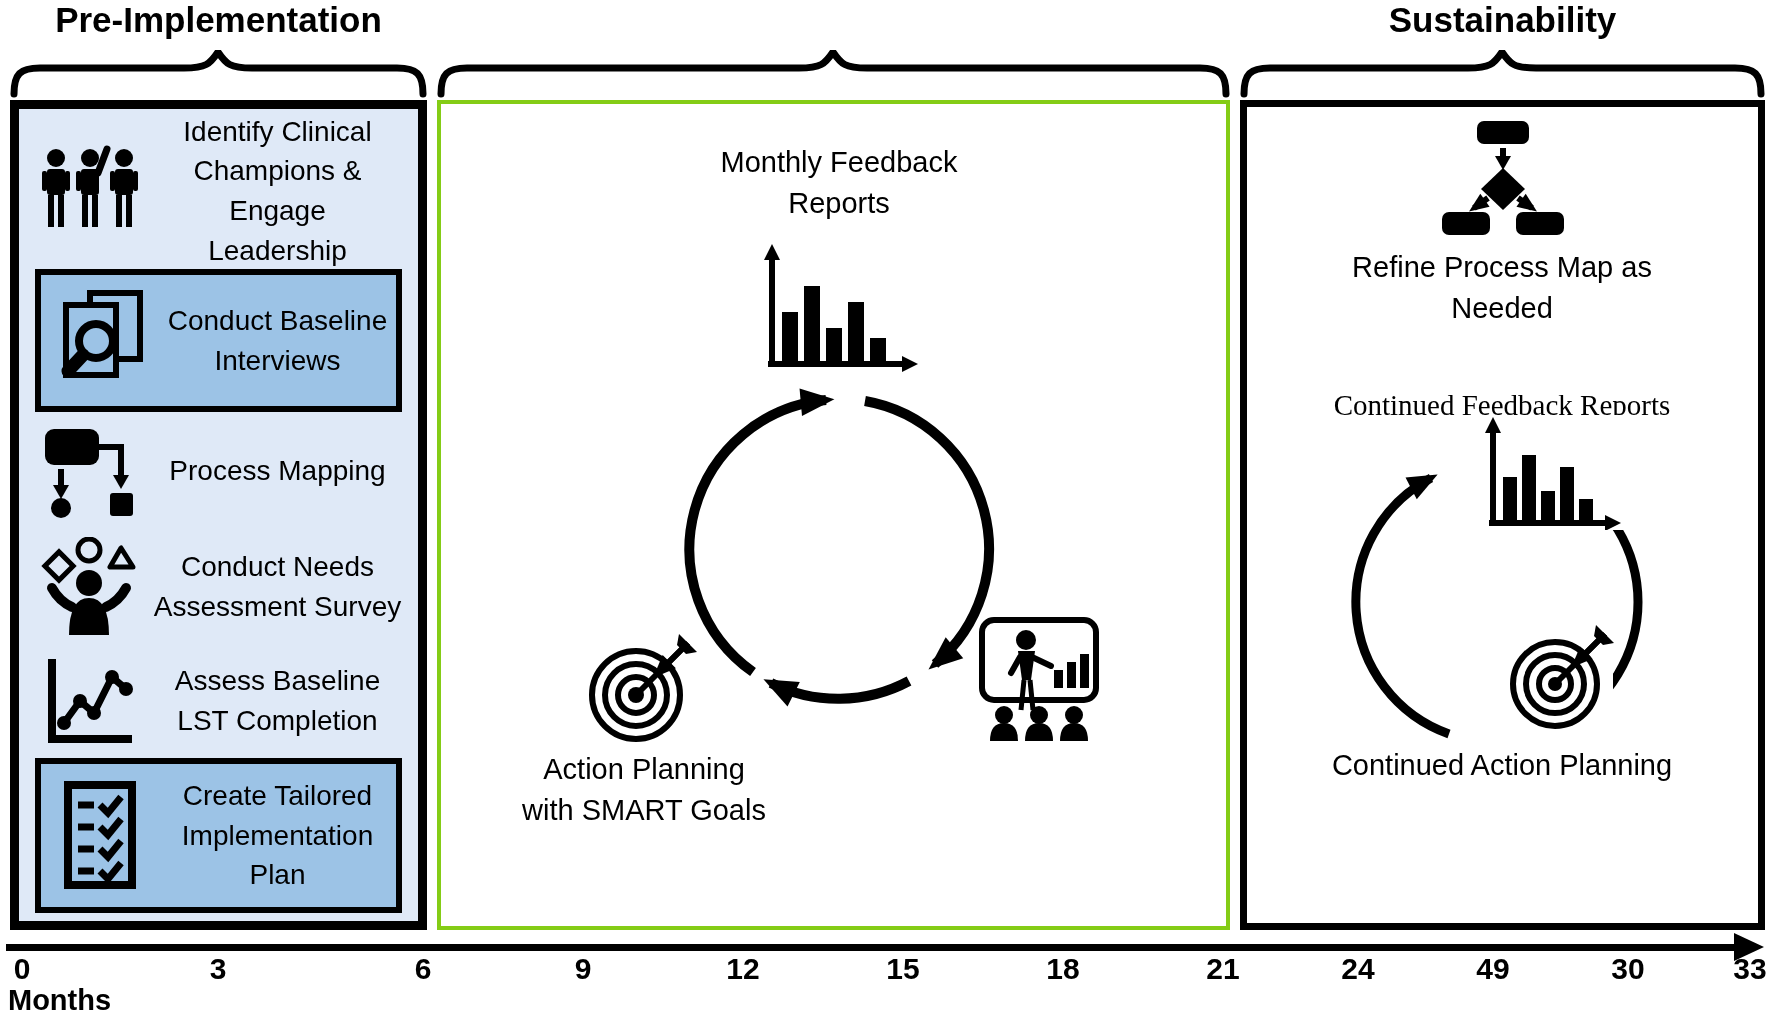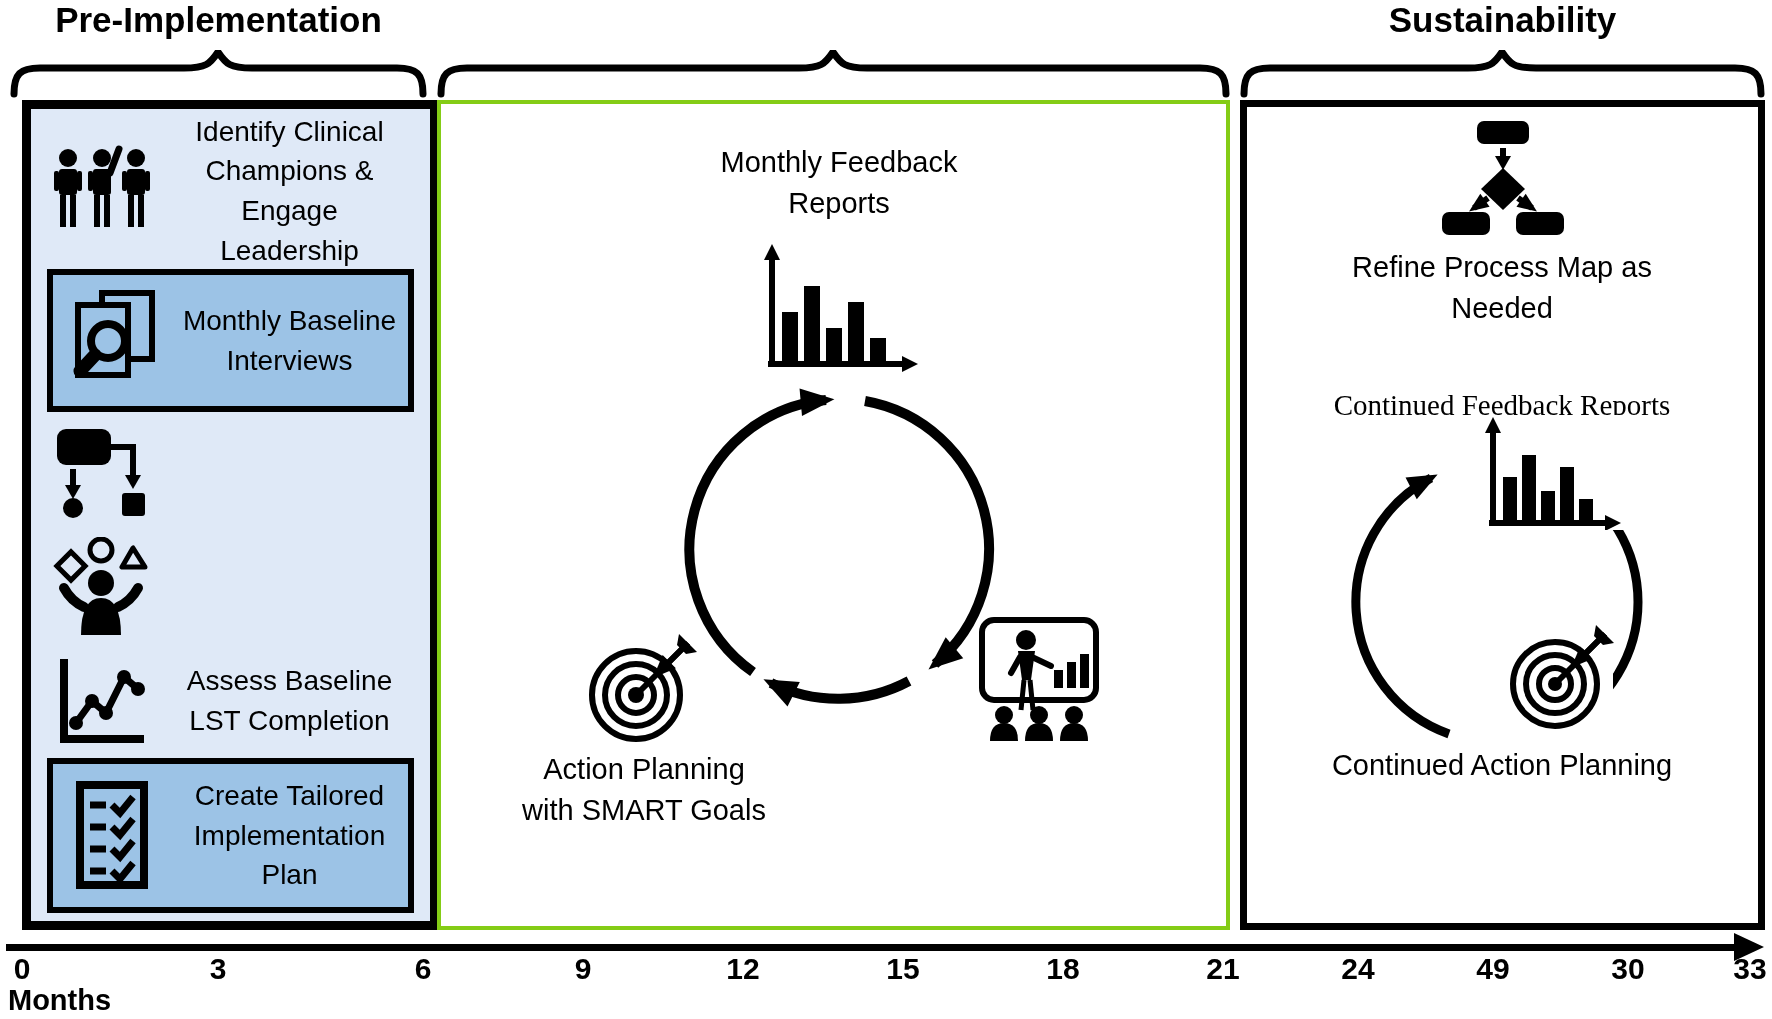--- a/index.html
+++ b/index.html
@@ -14,21 +14,21 @@
     font-family:"Liberation Sans",sans-serif;color:var(--ink);overflow:hidden;
   }
   .phase-title{
     position:absolute;top:0;text-align:center;font-size:35px;font-weight:bold;color:#000;
   }
   .brace{position:absolute;top:50px;}
   .panel{
     position:absolute;top:100px;height:830px;box-sizing:border-box;background:#fff;
   }
   .panel.pre{
-    left:22px;width:417px;border:9px solid #000;background:var(--panel-bg);
+    left:10px;width:417px;border:9px solid #000;background:var(--panel-bg);
     display:flex;flex-direction:column;padding:6px 12px;
   }
   .panel.impl{left:437px;width:793px;border:4px solid #84cc16;}
   .panel.sust{left:1240px;width:525px;border:7px solid #000;}
   .row{display:flex;align-items:center;}
   .row .icon-cell{width:118px;display:flex;justify-content:center;align-items:center;flex:none;}
   .row .txt{flex:1;text-align:center;font-size:28px;line-height:1.42;color:#000;}
   .row .txt .inner{margin:0 auto;}
   .hl-box{
     background:var(--highlight-bg);border:6px solid #000;box-sizing:border-box;margin:2px 4px;
@@ -110,50 +110,56 @@
     <div class="hl-box row r2">
       <div class="icon-cell">
         <svg width="96" height="104" viewBox="0 0 96 104">
           <rect x="38" y="4" width="50" height="66" fill="none" stroke="#000" stroke-width="6"></rect>
           <rect x="14" y="16" width="50" height="70" fill="var(--highlight-bg)" stroke="#000" stroke-width="6"></rect>
           <circle cx="44" cy="52" r="17" fill="none" stroke="#000" stroke-width="8"></circle>
           <line x1="31" y1="66" x2="16" y2="82" stroke="#000" stroke-width="13" stroke-linecap="round"></line>
         </svg>
       </div>
       <div class="txt">
-          <div class="inner" style="max-width:250px;">Monthly Baseline Interviews</div>
+          <div class="inner" style="max-width:250px;">Conduct Baseline Interviews</div>
         </div>
     </div>
 
     <div class="row r3">
       <div class="icon-cell">
         <svg width="98" height="100" viewBox="0 0 98 100" fill="#000">
           <rect x="4" y="8" width="54" height="36" rx="9"></rect>
           <line x1="20" y1="48" x2="20" y2="66" stroke="#000" stroke-width="6"></line>
           <polygon points="20,78 12,64 28,64"></polygon>
           <circle cx="20" cy="87" r="10"></circle>
           <path d="M58,26 H80 V54" fill="none" stroke="#000" stroke-width="6"></path>
           <polygon points="80,68 72,54 88,54"></polygon>
           <rect x="69" y="72" width="23" height="23" rx="3"></rect>
         </svg>
       </div>
+      <div class="txt">
+          <div class="inner" style="max-width:265px;">Process Mapping</div>
+        </div>
     </div>
 
     <div class="row r4">
       <div class="icon-cell">
         <svg width="100" height="100" viewBox="0 0 100 100">
           <rect x="9" y="19" width="20" height="20" transform="rotate(45 19 29)" fill="none" stroke="#000" stroke-width="5"></rect>
           <circle cx="49" cy="13" r="11" fill="none" stroke="#000" stroke-width="5"></circle>
           <path d="M70,30 L93,30 L81,11 Z" fill="none" stroke="#000" stroke-width="5" stroke-linejoin="round"></path>
           <circle cx="49" cy="46" r="13" fill="#000"></circle>
           <path d="M29,98 Q29,61 49,61 Q69,61 69,98 Z" fill="#000"></path>
           <path d="M32,70 Q19,64 12,51" stroke="#000" stroke-width="10" fill="none" stroke-linecap="round"></path>
           <path d="M66,70 Q79,64 86,51" stroke="#000" stroke-width="10" fill="none" stroke-linecap="round"></path>
         </svg>
       </div>
+      <div class="txt">
+          <div class="inner" style="max-width:265px;">Conduct Needs Assessment Survey</div>
+        </div>
     </div>
 
     <div class="row r5">
       <div class="icon-cell">
         <svg width="96" height="96" viewBox="0 0 96 96">
           <path d="M10,6 V86 H90" fill="none" stroke="#000" stroke-width="8"></path>
           <polyline points="22,70 38,48 52,60 70,24 84,36" fill="none" stroke="#000" stroke-width="7"></polyline>
           <circle cx="22" cy="70" r="7" fill="#000"></circle>
             <circle cx="38" cy="48" r="7" fill="#000"></circle>
           <circle cx="52" cy="60" r="7" fill="#000"></circle>

